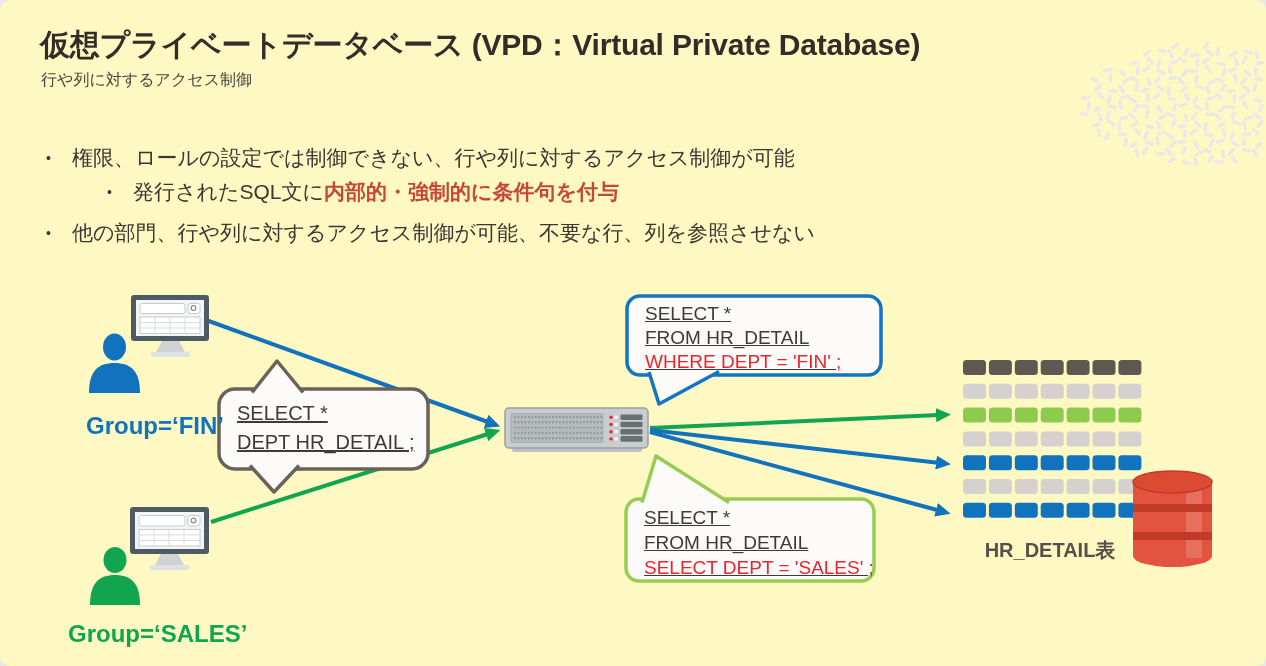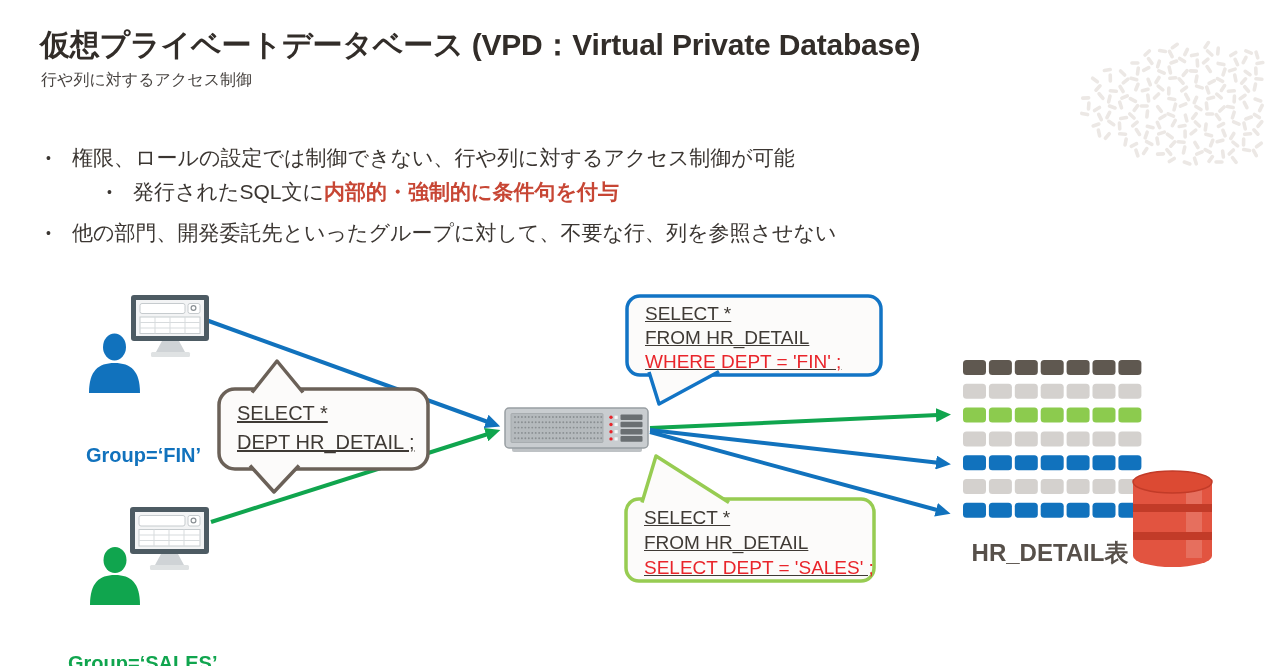--- a/index.html
+++ b/index.html
@@ -1,19 +1,20 @@
 <!DOCTYPE html>
 <html><head>
 <meta charset="utf-8">
 <style>
   html,body{margin:0;padding:0;background:#e8e8e8;}
   .slide{
     position:relative;width:1266px;height:666px;overflow:hidden;
-    background:#ffffff;
+    background:#fef9c3;
     font-family:"Liberation Sans","DejaVu Sans",sans-serif;
+    border-radius:10px;
   }
   .abs{position:absolute;}
   
   .title{
     left:40px;top:25px;margin:0;
     font-size:30px;font-weight:700;color:#322D29;letter-spacing:-0.2px;
     white-space:nowrap;z-index:3;
   }
   .subtitle{
     left:41px;top:70px;font-size:16px;color:#474340;white-space:nowrap;z-index:3;
@@ -21,25 +22,25 @@
   
   .bullets{left:40px;top:144px;width:920px;z-index:3;}
   .bullet{display:flex;align-items:flex-start;font-size:21px;line-height:28px;color:#3B3632;}
   .bullet .dot{flex:0 0 26px;padding-left:6px;font-size:14px;line-height:28px;color:#3B3632;}
   .bullet.lv1{margin-bottom:6px;}
   .bullet.lv2{margin-left:61px;margin-bottom:13px;}
   .hl{color:#C74634;font-weight:700;}
   
   .diagram-svg{left:0;top:0;width:1266px;height:666px;z-index:1;}
   .deco-svg{right:0;top:0;width:420px;height:180px;z-index:0;}
-  .grp-label{font-size:20px;font-weight:700;white-space:nowrap;z-index:2;margin-top:32px;}
+  .grp-label{font-size:24px;font-weight:700;white-space:nowrap;z-index:2;}
   .grp-fin{left:86px;top:412px;color:#1172BD;}
   .grp-sales{left:68px;top:620px;color:#10A54E;}
   .tbl-label{left:960px;top:537px;width:180px;text-align:center;
-    font-size:24px;font-weight:700;color:#57504A;z-index:2;white-space:nowrap;}
+    font-size:20px;font-weight:700;color:#57504A;z-index:2;white-space:nowrap;}
   .bubble-text{z-index:2;color:#3F3A35;white-space:nowrap;text-decoration:underline;}
   .bt-query{left:237px;top:399px;font-size:20px;line-height:29px;}
   .bt-fin{left:645px;top:302px;font-size:19px;line-height:24px;}
   .bt-sales{left:644px;top:505px;font-size:19px;line-height:25px;}
   .sql-red{color:#E9252B;}
 </style>
 </head>
 <body>
 
 <div class="slide">
@@ -220,21 +221,21 @@
     <div class="bullet lv1">
       <span class="dot">•</span>
       <span>権限、ロールの設定では制御できない、行や列に対するアクセス制御が可能</span>
     </div>
     <div class="bullet lv2">
       <span class="dot">•</span>
       <span><span>発行されたSQL文に</span><span class="hl">内部的・強制的に条件句を付与</span></span>
     </div>
     <div class="bullet lv1">
       <span class="dot">•</span>
-      <span>他の部門、開発委託先といったグループに対して、不要な行、列を参照させない</span>
+      <span>他の部門、行や列に対するアクセス制御が可能、不要な行、列を参照させない</span>
     </div>
   </div>
 
   <svg class="abs diagram-svg" viewBox="0 0 1266 666">
     <defs>
       <marker id="arrBlue" markerUnits="userSpaceOnUse" markerWidth="16" markerHeight="14" refX="2" refY="7" orient="auto">
         <path d="M0,0 L15,7 L0,14 Z" fill="#1172BD"></path>
       </marker>
       <marker id="arrGreen" markerUnits="userSpaceOnUse" markerWidth="16" markerHeight="14" refX="2" refY="7" orient="auto">
         <path d="M0,0 L15,7 L0,14 Z" fill="#10A54E"></path>

